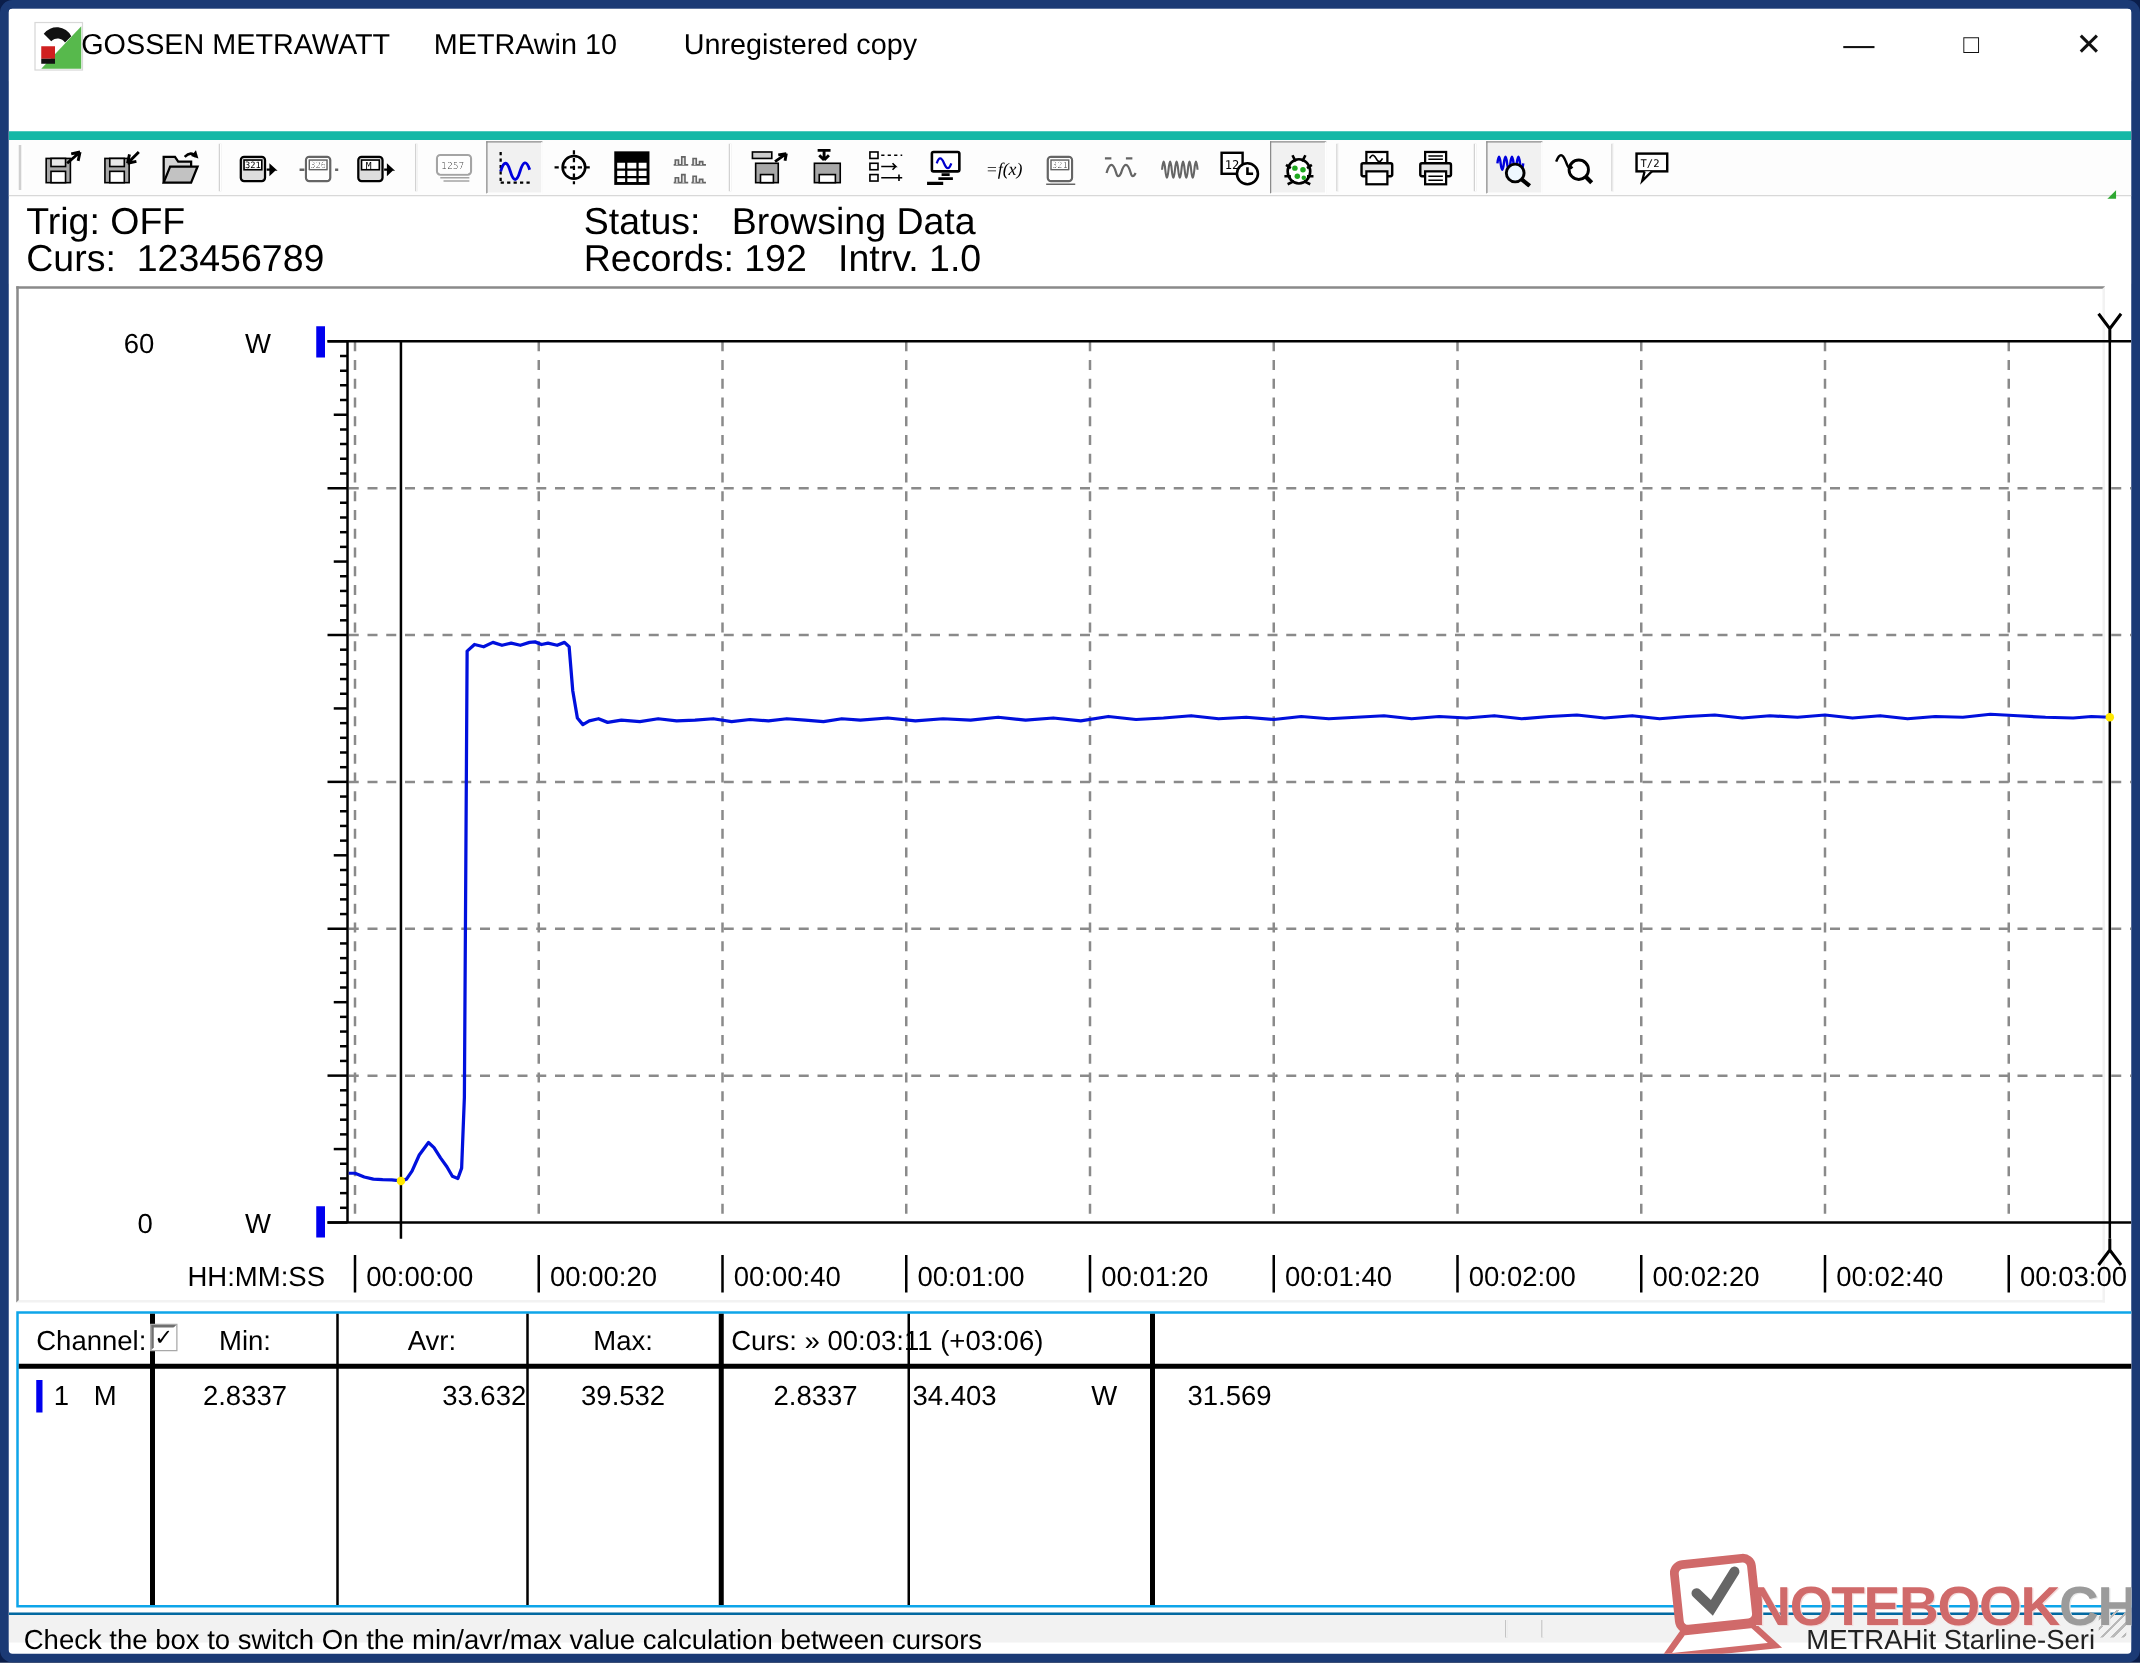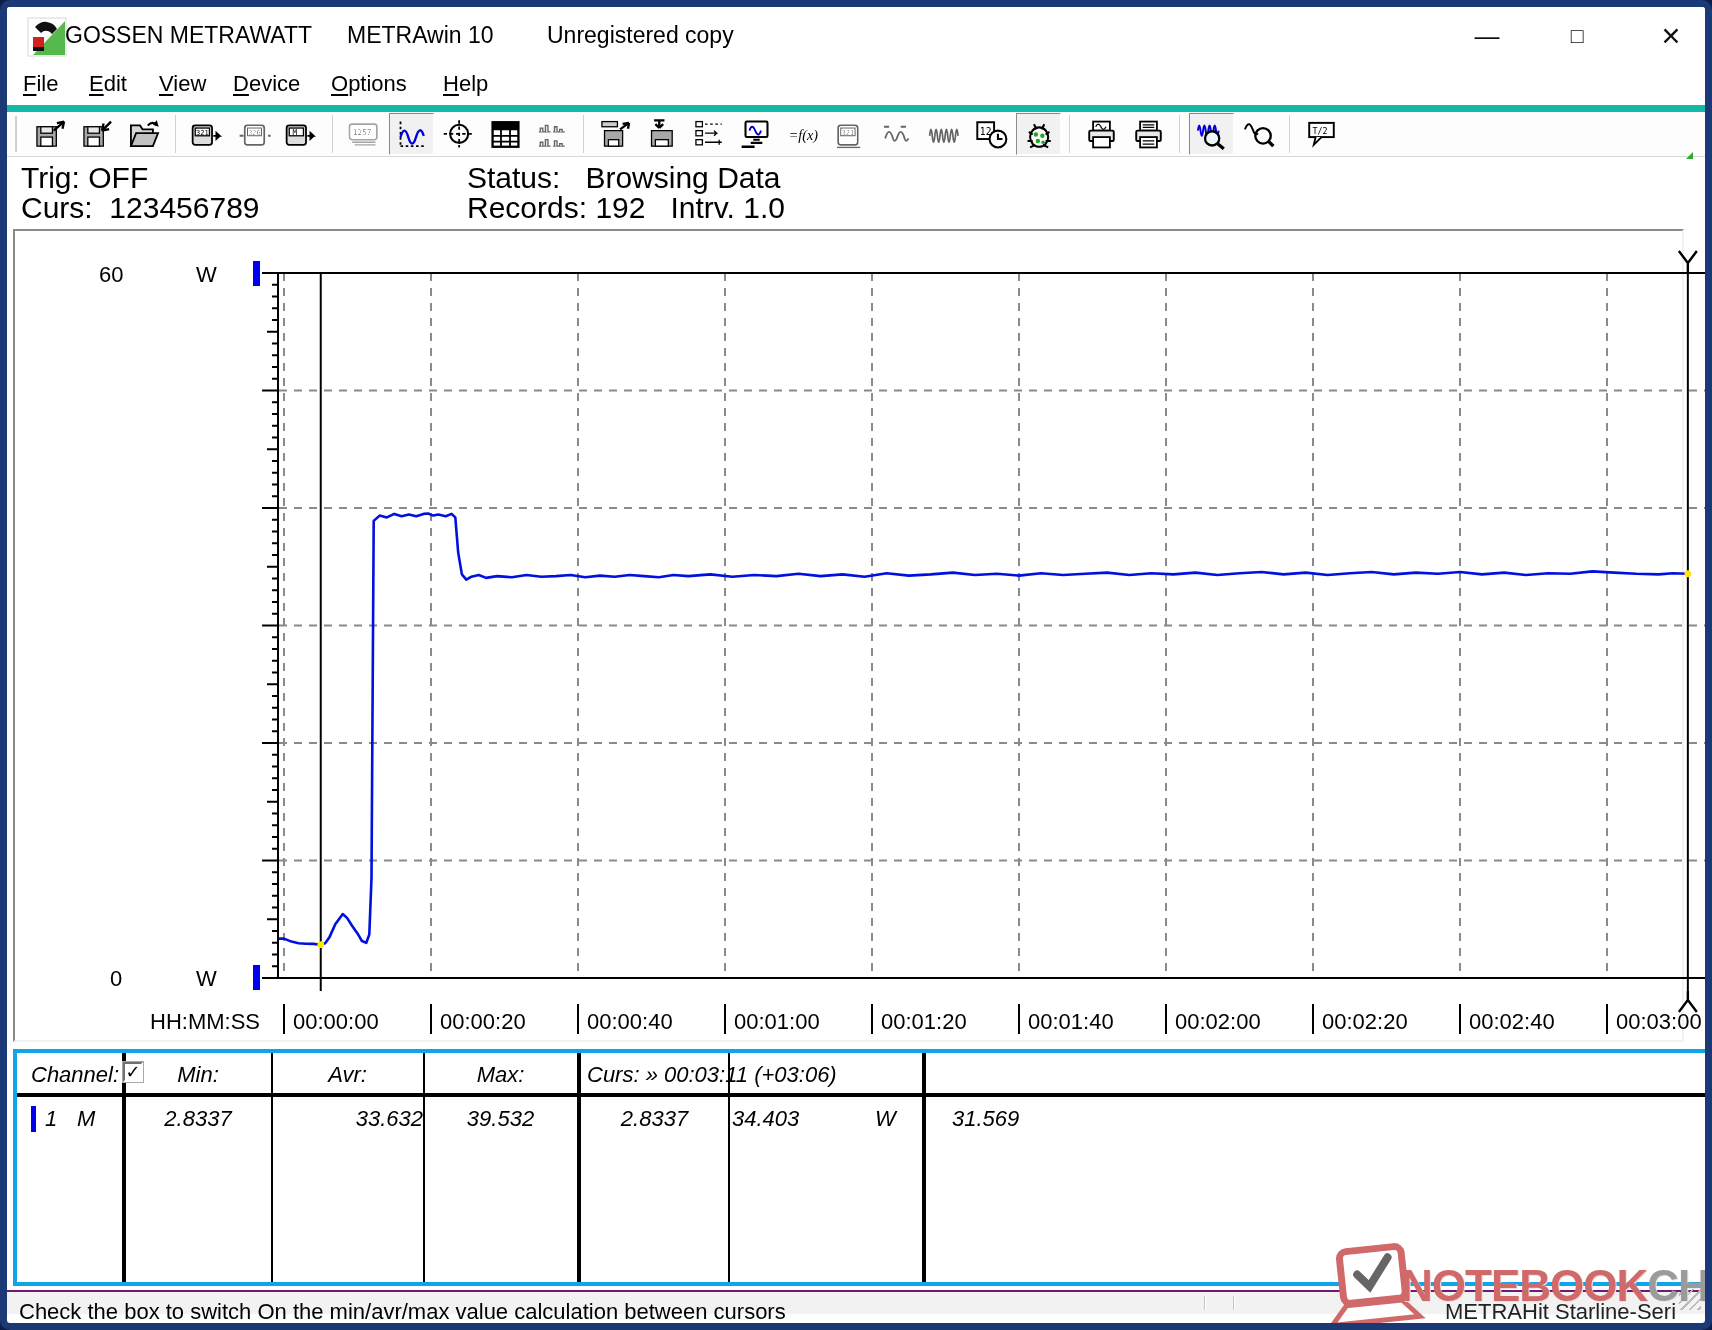--- a/index.html
+++ b/index.html
@@ -43,34 +43,34 @@
   #infostrip .row1{position:absolute;top:2px;}
   #infostrip .row2{position:absolute;top:32px;}
 
   
   #chartpanel{position:absolute;left:6px;top:222px;width:1671px;height:813px;background:#fff;
               border:2px solid;border-color:#8a8a8a #f2f2f2 #f2f2f2 #8a8a8a;}
   #chartsvg{position:absolute;left:-2px;top:-2px;}
 
   
   #datatable{position:absolute;left:6px;top:1042px;width:1700px;height:237px;background:#fff;
-             border:4px solid #0ea5e9;font-size:22px;font-style:italic;}
+             border:2px solid #0ea5e9;font-size:22px;}
   .tdiv{position:absolute;top:0;bottom:0;background:#000;}
   #hdr-underline{position:absolute;left:0;right:0;top:40px;height:4px;background:#000;}
   .hcell,.rcell{position:absolute;white-space:pre;}
   .hcell{top:9px;}
   .rcell{top:53px;}
   #chk{position:absolute;left:106px;top:9px;width:20px;height:20px;background:#fff;
        border:2px solid;border-color:#707070 #fff #fff #707070;outline:1px solid #a8a8a8;
        font-size:18px;line-height:17px;text-align:center;font-weight:bold;}
   #chanbar{position:absolute;left:14px;top:53px;width:5px;height:26px;background:#0000ee;}
 
   
   #statusbar{position:absolute;left:0;top:1283px;width:100%;height:24px;background:#f2f2f2;
-             border-top:2px solid #701a75;font-size:22px;}
+             border-top:2px solid #0369a1;font-size:22px;}
   #statusbar .msg{position:absolute;left:12px;top:7px;}
   #statusbar .dev{position:absolute;left:1438px;top:7px;color:#222;}
   .sbdiv{position:absolute;top:4px;bottom:4px;width:2px;background:#c4c4c4;border-right:1px solid #fff;}
   #sizegrip{position:absolute;right:4px;bottom:4px;width:22px;height:22px;
             background:repeating-linear-gradient(135deg,transparent 0 4px,#b9b9b9 4px 6px);}
 
   
   #watermark{position:absolute;left:1314px;top:1238px;width:400px;height:92px;pointer-events:none;}
   #wm-text{position:absolute;left:80px;top:16px;font-size:44px;font-weight:bold;letter-spacing:-1px;white-space:nowrap;}
   #wm-part1{color:#d06a6a;text-shadow:1px 1px 0 #f3dcdc;}
@@ -90,28 +90,20 @@
       <rect x="6" y="30" width="11" height="4" fill="#111"></rect>
     </svg>
     <span class="t" id="brand">GOSSEN METRAWATT</span>
     <span class="t" id="appname">METRAwin 10</span>
     <span class="t" id="license">Unregistered copy</span>
     <span class="winbtn" id="btn-min">—</span>
     <span class="winbtn" id="btn-max">□</span>
     <span class="winbtn" id="btn-close">✕</span>
   </div>
 
-  <div id="menubar">
-      <span class="menu-item" style="left: 16px;"><u>F</u>ile</span>
-      <span class="menu-item" style="left: 82px;"><u>E</u>dit</span>
-      <span class="menu-item" style="left: 152px;"><u>V</u>iew</span>
-      <span class="menu-item" style="left: 226px;"><u>D</u>evice</span>
-      <span class="menu-item" style="left: 324px;"><u>O</u>ptions</span>
-      <span class="menu-item" style="left: 436px;"><u>H</u>elp</span>
-    </div>
 
   <div id="toolbar">
     <div class="grip"></div>
     <div id="tb-buttons" style="display:flex;align-items:center;">
         <button class="tb">
           <svg viewBox="0 0 25 24" width="33" height="31">
             <rect x="2" y="6" width="15" height="15" fill="#a8a8a8" stroke="#000"></rect>
             <rect x="5" y="6" width="9" height="5" fill="#e8e8e8" stroke="#000"></rect>
             <rect x="5" y="14" width="9" height="7" fill="#fff" stroke="#000"></rect>
             <path d="M15 9 L23 2 M23 2 l-5.5 1.2 M23 2 l-1.2 5.5" stroke="#000" fill="none" stroke-width="1.8"></path>

